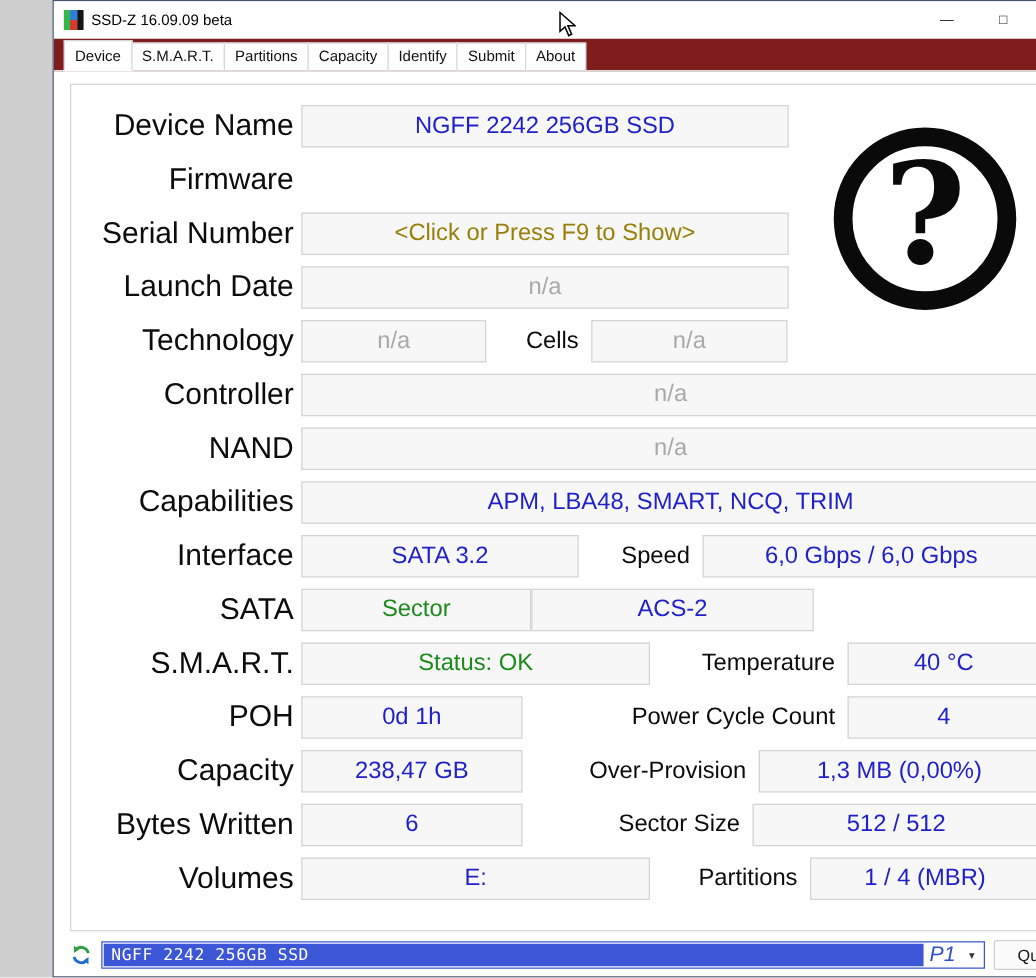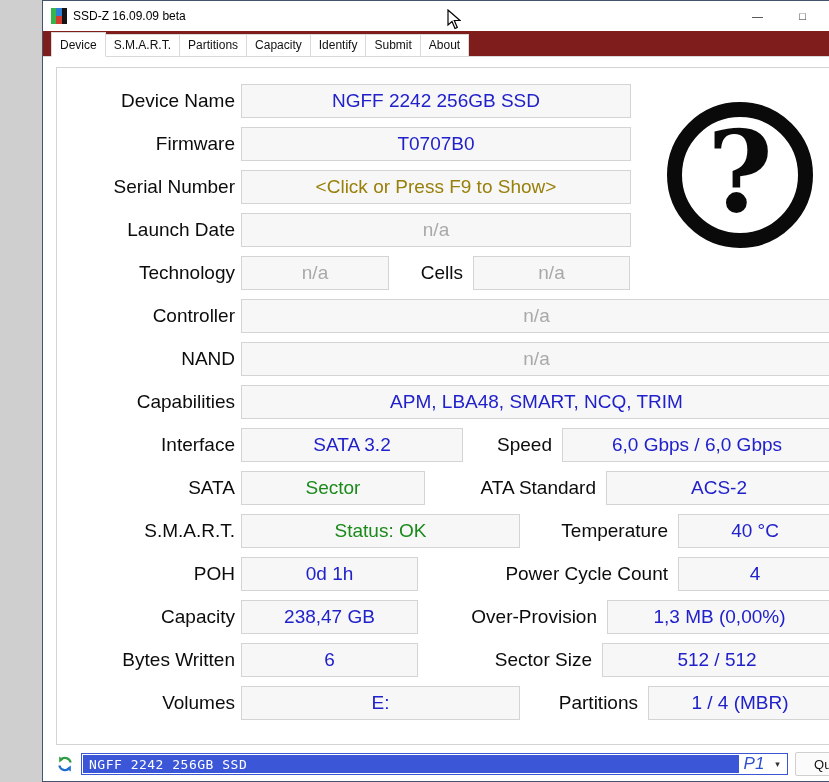--- a/index.html
+++ b/index.html
@@ -14,21 +14,21 @@
   .ctl { width:45px; display:flex; align-items:center; justify-content:center; font-size:11px; color:#222; cursor:default; }
 
   
   .tabbar { height:26px; display:flex; align-items:flex-end; padding-left:8px; border-bottom:1px solid #d9d9d9; background:#7f1d1d; }
   .tab { font-size:12px; color:#111; padding:3px 8px 4px; border:1px solid #d9d9d9; background:#fff; margin-right:-1px; margin-bottom:-1px; position:relative; white-space:nowrap; }
   .tab.active { padding-top:5px; border-bottom:1px solid #fff; z-index:2; }
 
   
   .panel { position:absolute; left:13px; right:13px; top:66px; bottom:36px; border:1px solid #d4d4d4; background:#fff; padding:16px 24px 0 6px; }
   .row { display:flex; align-items:center; height:34px; margin-bottom:9px; }
-  .lbl { width:172px; margin-right:6px; text-align:right; font-size:19px; color:#0c0c0c; white-space:nowrap; }
+  .lbl { width:172px; margin-right:6px; text-align:right; font-size:24px; color:#0c0c0c; white-space:nowrap; }
   .midlbl { flex:1; text-align:right; padding-right:10px; font-size:19px; color:#0c0c0c; white-space:nowrap; }
   .gapcells { width:84px; text-align:right; padding-right:10px; font-size:19px; color:#0c0c0c; }
   .spacer { flex:1; }
   .box { height:34px; border:1px solid #d4d4d4; background:#f7f7f7; display:flex; align-items:center; justify-content:center; font-size:19px; white-space:nowrap; }
   .grow { flex:1; }
   .w390{width:390px}.w148{width:148px}.w157{width:157px}.w222{width:222px}.w270{width:270px}
   .w184{width:184px}.w226{width:226px}.w257{width:279px}.w154{width:154px}.w177{width:177px}
   .w225{width:225px}.w230{width:230px}
   .c-blue { color:#2121cb; }
   .c-green { color:#1b8a1b; }
@@ -87,21 +87,20 @@
 
   <div class="panel">
 
     <div class="row">
       <div class="lbl">Device Name</div>
       <div class="box w390 c-blue">NGFF 2242 256GB SSD</div>
     </div>
 
     <div class="row">
       <div class="lbl">Firmware</div>
-      <div class="box w390 c-blue">T0707B0</div>
     </div>
 
     <div class="row">
       <div class="lbl">Serial Number</div>
       <div class="box w390 c-olive">&lt;Click or Press F9 to Show&gt;</div>
     </div>
 
     <div class="row">
       <div class="lbl">Launch Date</div>
       <div class="box w390 c-gray">n/a</div>
@@ -133,21 +132,20 @@
     <div class="row">
       <div class="lbl">Interface</div>
       <div class="box w222 c-blue">SATA 3.2</div>
       <div class="midlbl">Speed</div>
       <div class="box w270 c-blue">6,0 Gbps / 6,0 Gbps</div>
     </div>
 
     <div class="row">
       <div class="lbl">SATA</div>
       <div class="box w184 c-green">Sector</div>
-      <div class="midlbl">ATA Standard</div>
       <div class="box w226 c-blue">ACS-2</div>
     </div>
 
     <div class="row">
       <div class="lbl">S.M.A.R.T.</div>
       <div class="box w257 c-green">Status: OK</div>
       <div class="midlbl">Temperature</div>
       <div class="box w154 c-blue">40 °C</div>
     </div>
 

